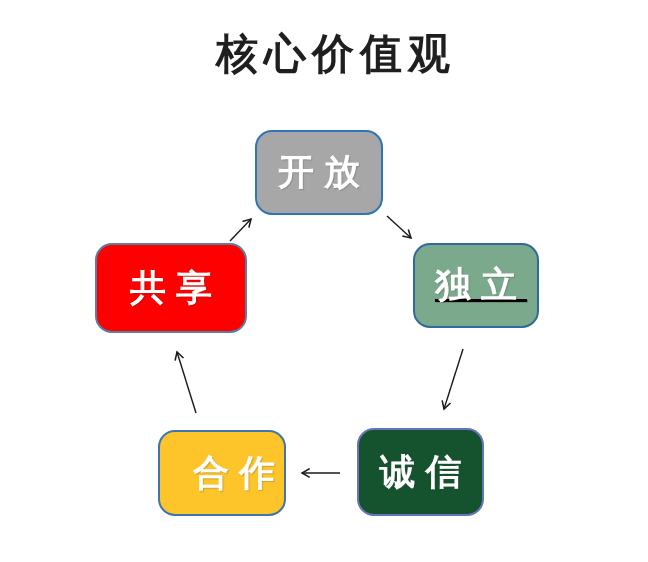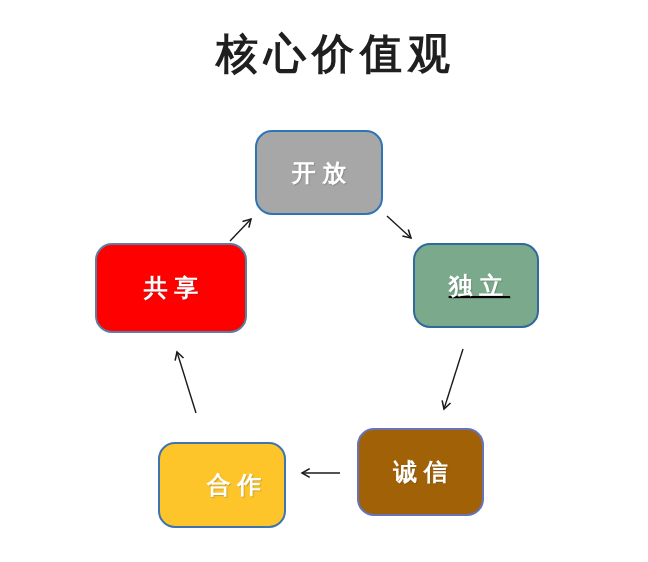--- a/index.html
+++ b/index.html
@@ -31,32 +31,32 @@
     position: absolute;
     border-radius: 17px;
     border: 2px solid #2e75b6;
     box-sizing: border-box;
     display: flex;
     align-items: center;
     justify-content: center;
   }
   .node .label {
     color: #ffffff;
-    font-size: 24px;
+    font-size: 36px;
     font-weight: bold;
     letter-spacing: 0.28em;
     padding-left: 0.28em;
     font-family: "DejaVu Serif", serif;
     text-shadow: 1px 1px 1px rgba(60,60,60,0.25);
     white-space: nowrap;
   }
   .node-open        { left: 255px; top: 130px; width: 128px; height: 85px; }
   .node-independent { left: 413px; top: 243px; width: 126px; height: 85px; text-decoration: underline; }
   .node-integrity   { left: 357px; top: 428px; width: 127px; height: 88px; }
-  .node-cooperation { left: 158px; top: 442px; width: 128px; height: 86px; padding-left: 24px; }
+  .node-cooperation { left: 158px; top: 430px; width: 128px; height: 86px; padding-left: 24px; }
   .node-share       { left: 95px;  top: 243px; width: 152px; height: 90px; }
   .arrows {
     position: absolute;
     left: 0; top: 0;
     width: 648px;
     height: 562px;
     pointer-events: none;
   }
 </style>
 </head>
@@ -80,21 +80,21 @@
   </svg>
 
   <div class="node node-open" style="background-color: rgb(167, 167, 167); border-color: rgb(46, 117, 182);">
     <span class="label" style="color: rgb(255, 255, 255);">开放</span>
   </div>
 
   <div class="node node-independent" style="background-color: rgb(122, 169, 139); border-color: rgb(49, 105, 157);">
     <span class="label" style="color: rgb(255, 255, 255);">独立</span>
   </div>
 
-  <div class="node node-integrity" style="background-color: #a16207; border-color: rgb(102, 115, 184);">
+  <div class="node node-integrity" style="background-color: #14532d; border-color: rgb(102, 115, 184);">
     <span class="label" style="color: rgb(255, 255, 255);">诚信</span>
   </div>
 
   <div class="node node-cooperation" style="background-color: rgb(253, 197, 42); border-color: rgb(63, 116, 174);">
     <span class="label" style="color: rgb(255, 255, 255);">合作</span>
   </div>
 
   <div class="node node-share" style="background-color: rgb(254, 0, 0); border-color: rgb(91, 125, 162);">
     <span class="label" style="color: rgb(255, 255, 255);">共享</span>
   </div>

